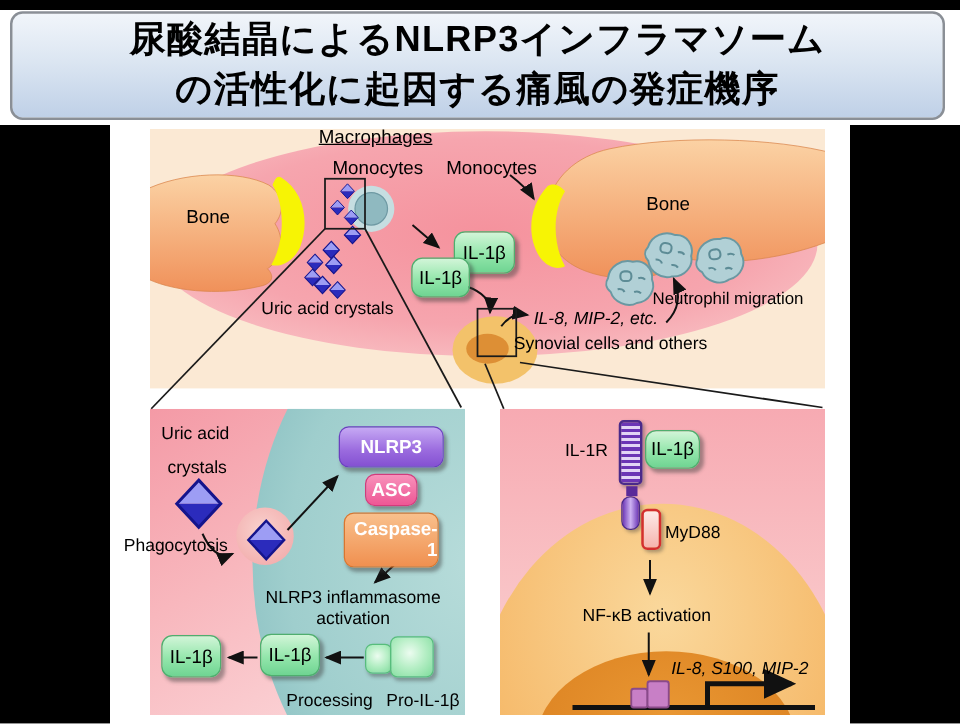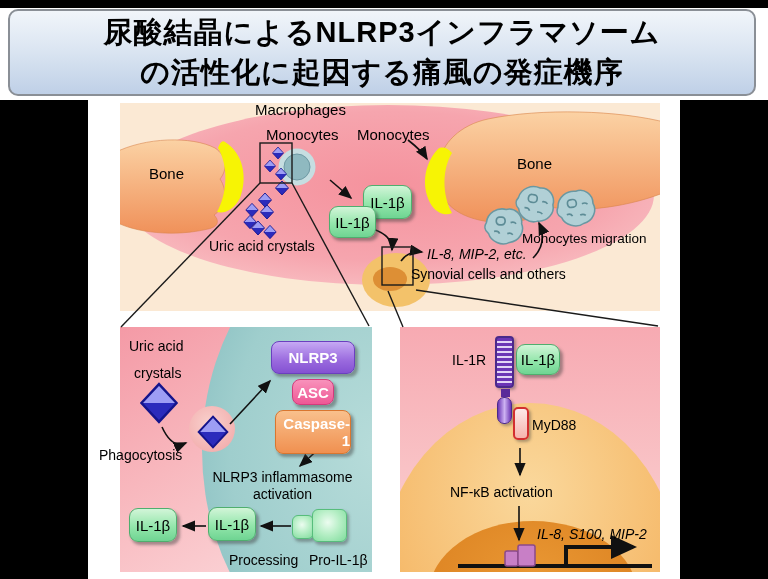--- a/index.html
+++ b/index.html
@@ -221,50 +221,50 @@
     <g fill="none" stroke="#1a1a1a" stroke-width="1.4">
       <rect x="260" y="143" width="32" height="40"></rect>
       <rect x="382" y="247" width="31" height="38"></rect>
       <line x1="260" y1="183" x2="121" y2="327"></line>
       <line x1="292" y1="183" x2="369" y2="326"></line>
       <line x1="388" y1="291" x2="403" y2="327"></line>
       <line x1="416" y1="290" x2="658" y2="326"></line>
     </g>
   </svg>
 
-  <div class="lbl b15" style="left:255px;top:101px;">Macrophages</div>
+  <div class="lbl b15" style="left:255px;top:101px;text-decoration:underline;">Macrophages</div>
   <div class="lbl b15" style="left:266px;top:126px;">Monocytes</div>
   <div class="lbl b15" style="left:357px;top:126px;">Monocytes</div>
   <div class="lbl b15" style="left:149px;top:165px;">Bone</div>
   <div class="lbl b15" style="left:517px;top:155px;">Bone</div>
   <div class="lbl" style="left:209px;top:238px;">Uric acid crystals</div>
   <div class="gbox" style="left:363px;top:185px;width:49px;height:34px;">IL-1β</div>
   <div class="gbox" style="left:329px;top:206px;width:47px;height:32px;">IL-1β</div>
   <div class="lbl" style="left:427px;top:246px;font-style:italic;">IL-8, MIP-2, etc.</div>
   <div class="lbl" style="left:411px;top:266px;">Synovial cells and others</div>
-  <div class="lbl" style="left:522px;top:231px;font-size:13.5px;">Monocytes migration</div>
+  <div class="lbl" style="left:522px;top:231px;font-size:13.5px;">Neutrophil migration</div>
 
   <div class="lbl" style="left:129px;top:338px;">Uric acid</div>
   <div class="lbl" style="left:134px;top:365px;">crystals</div>
-  <div class="lbl" style="left:99px;top:447px;text-align:right;">Phagocytosis</div>
+  <div class="lbl" style="left:99px;top:428px;text-align:right;">Phagocytosis</div>
   <div class="pbox nlrp3" style="left:271px;top:341px;width:84px;height:33px;">NLRP3</div>
   <div class="pbox asc" style="left:292px;top:379px;width:42px;height:26px;">ASC</div>
   <div class="pbox casp" style="left:275px;top:410px;width:76px;height:44px;">Caspase-1</div>
   <div class="lbl ctr" style="left:185px;top:469px;width:195px;">NLRP3 inflammasome</div>
   <div class="lbl ctr" style="left:185px;top:486px;width:195px;">activation</div>
   <div class="gbox" style="left:129px;top:508px;width:48px;height:34px;">IL-1β</div>
   <div class="gbox" style="left:208px;top:507px;width:48px;height:34px;">IL-1β</div>
   <div class="gsq" style="left:292px;top:515px;width:20px;height:22px;"></div>
   <div class="gsq" style="left:312px;top:509px;width:33px;height:31px;"></div>
   <div class="lbl" style="left:229px;top:552px;">Processing</div>
   <div class="lbl" style="left:309px;top:552px;">Pro-IL-1β</div>
 
   <div class="lbl" style="left:452px;top:352px;">IL-1R</div>
   <div class="recept-ext"></div>
   <div class="recept-link"></div>
   <div class="recept-int"></div>
   <div class="myd88"></div>
   <div class="gbox" style="left:516px;top:344px;width:44px;height:31px;">IL-1β</div>
   <div class="lbl" style="left:532px;top:417px;">MyD88</div>
-  <div class="lbl" style="left:450px;top:484px;">NF-κB activation</div>
+  <div class="lbl" style="left:466px;top:484px;">NF-κB activation</div>
   <div class="lbl it" style="left:537px;top:526px;">IL-8, S100, MIP-2</div>
 
 </div>
 
 </body></html>

